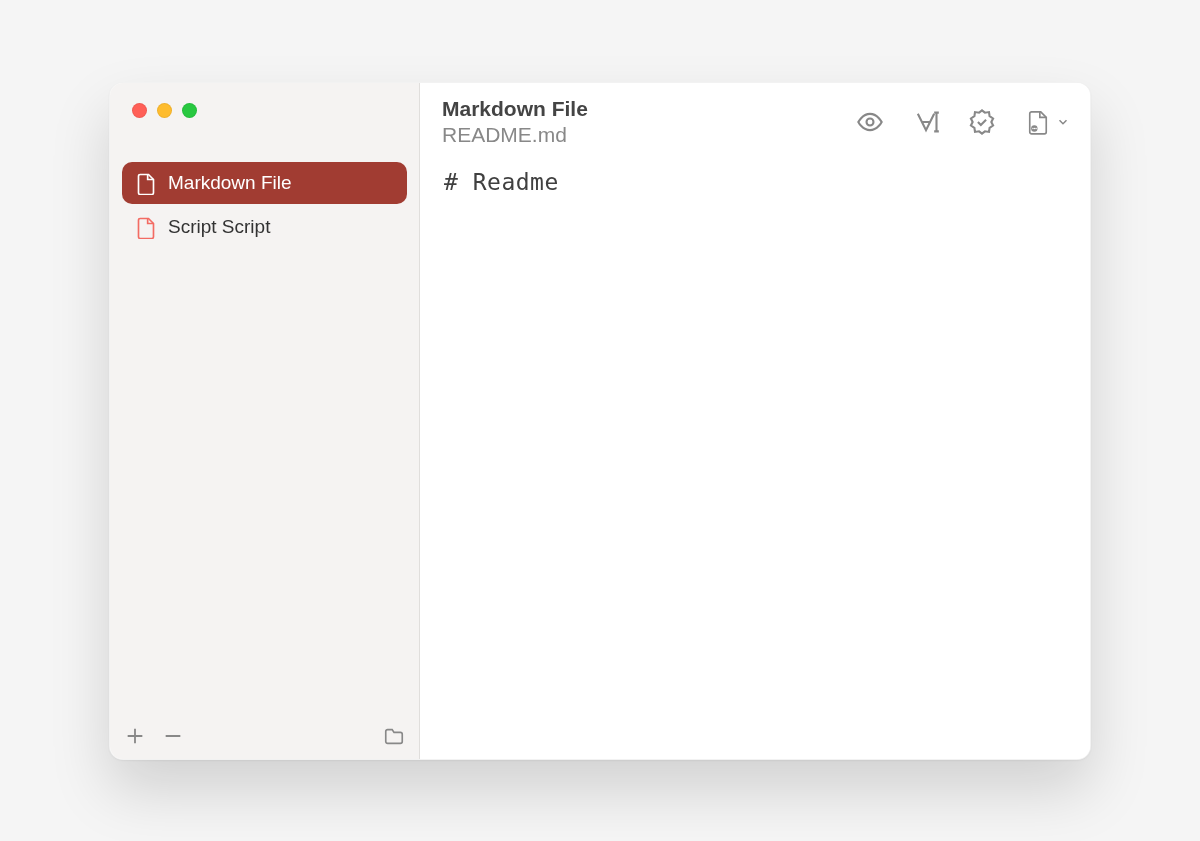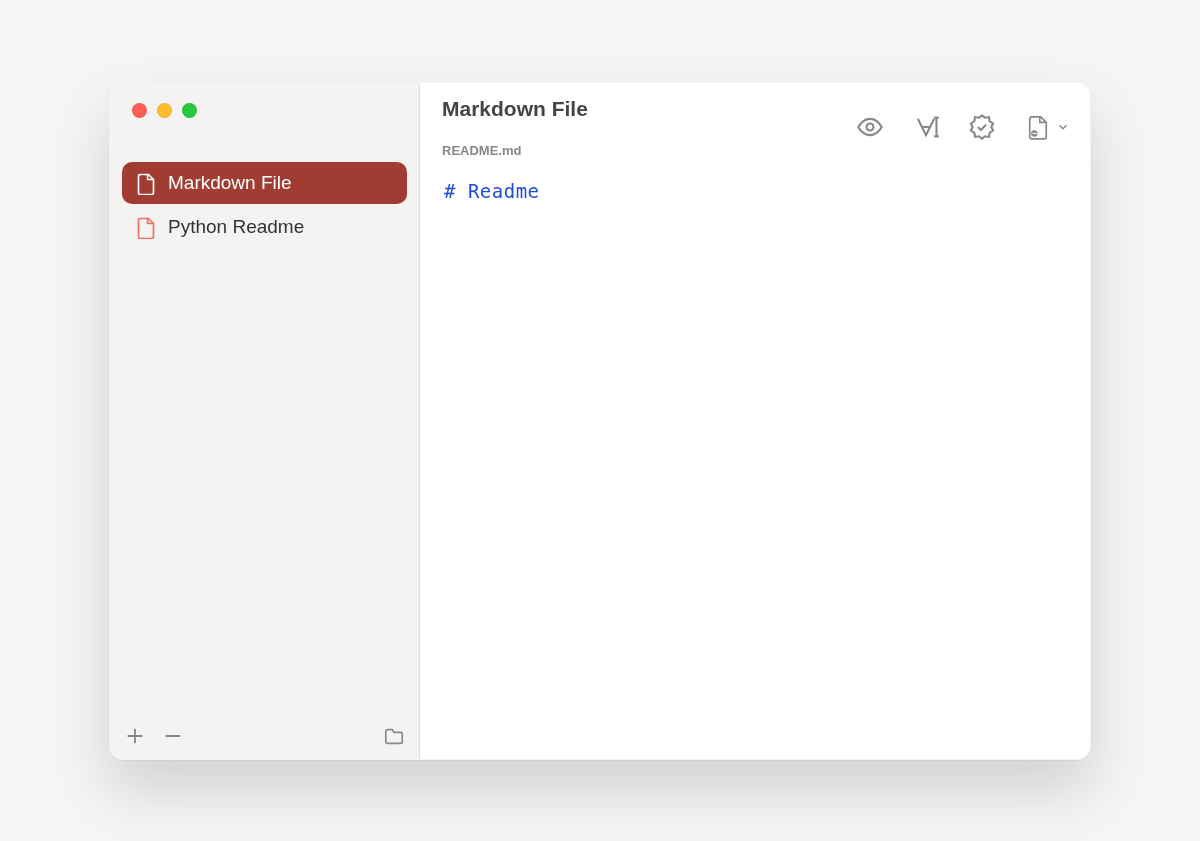--- a/index.html
+++ b/index.html
@@ -107,24 +107,23 @@
       display: flex;
       flex-direction: column;
       gap: 2px;
     }
     .title {
       font-size: 21px;
       font-weight: 700;
       color: #444;
     }
     .subtitle {
-      font-size: 13px;
-      color: #888;
-      font-weight: 700;
-      margin-top: 20px;
+      font-size: 21px;
+      color: #888;
+      font-weight: 400;
     }
     .toolbar {
       margin-left: auto;
       display: flex;
       align-items: center;
       gap: 28px;
     }
     .toolbar-icon {
       width: 28px;
       height: 28px;
@@ -135,22 +134,22 @@
       cursor: pointer;
     }
     .toolbar-group {
       display: flex;
       align-items: center;
       gap: 4px;
     }
     .editor {
       padding: 12px 24px;
       font-family: ui-monospace, "SF Mono", Menlo, monospace;
-      font-size: 19px;
-      color: #1d4ed8;
+      font-size: 23px;
+      color: #404040;
       letter-spacing: 0.5px;
     }
     .chevron {
       width: 14px;
       height: 14px;
       color: #888;
     }
   </style>
 </head>
 <body>
@@ -172,21 +171,21 @@
         </span>
         <span>Markdown File</span>
       </div>
       <div class="file-item">
         <span class="file-icon">
           <svg viewBox="0 0 24 28" fill="none" stroke="#f36b63" stroke-width="2">
             <path d="M5 3 H15 L21 9 V25 A2 2 0 0 1 19 27 H5 A2 2 0 0 1 3 25 V5 A2 2 0 0 1 5 3 Z"></path>
             <path d="M14 3 V9 H21"></path>
           </svg>
         </span>
-        <span>Python Readme</span>
+        <span>Script Script</span>
       </div>
     </nav>
     <div class="sidebar-footer">
       <div class="footer-icon">
         <svg viewBox="0 0 24 24" width="22" height="22" fill="none" stroke="#888" stroke-width="2">
           <line x1="12" y1="4" x2="12" y2="20"></line>
           <line x1="4" y1="12" x2="20" y2="12"></line>
         </svg>
       </div>
       <div class="footer-icon">

